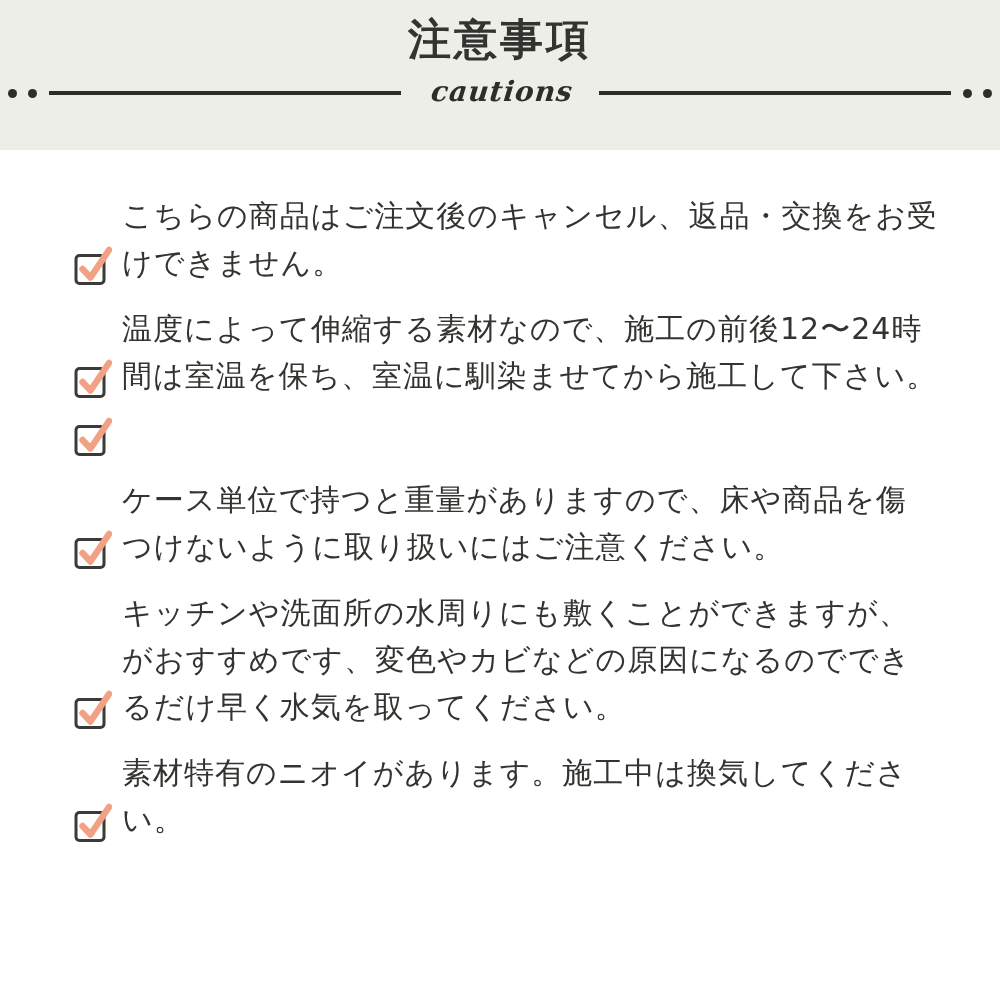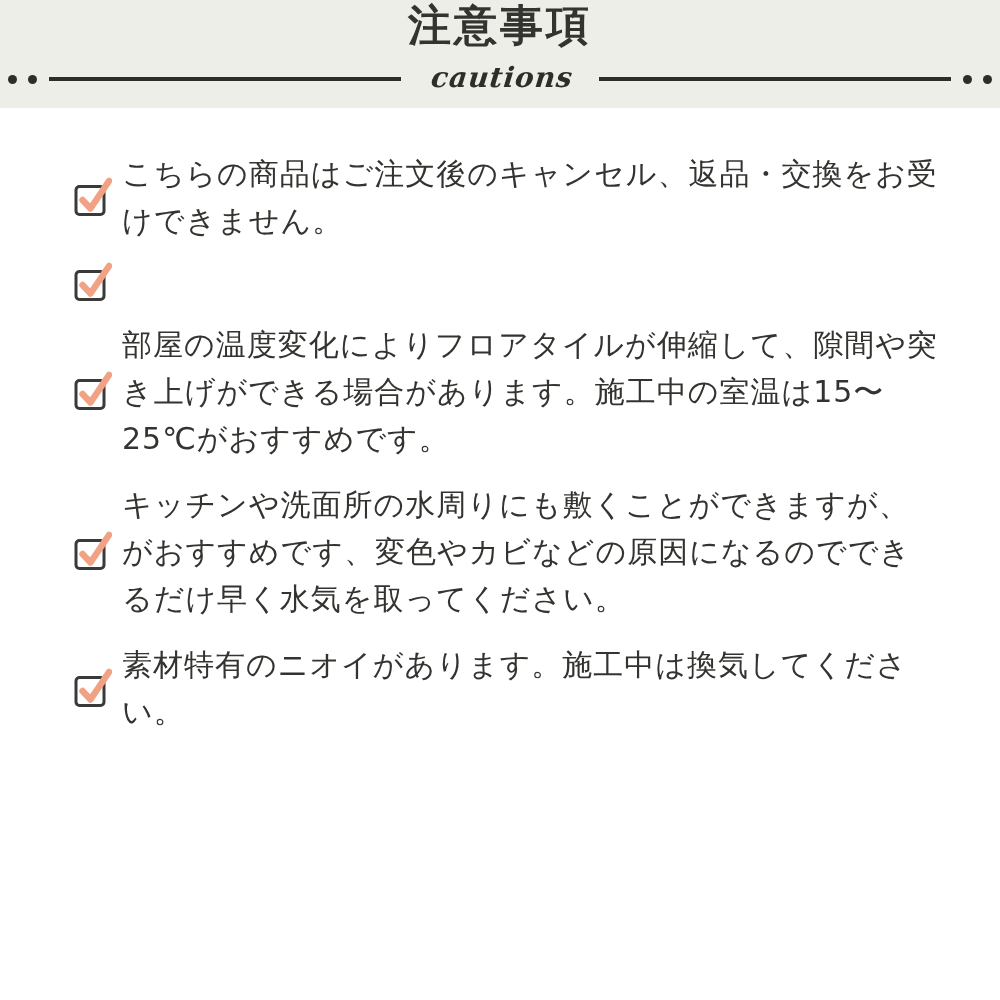--- a/index.html
+++ b/index.html
@@ -12,22 +12,23 @@
   }
   *{margin:0;padding:0;box-sizing:border-box;}
   html,body{width:1000px;height:1000px;overflow:hidden;}
   body{
     background:var(--body-bg);
     font-family:"DejaVu Sans","Liberation Sans",sans-serif;
     color:var(--text);
   }
   
   .header{
-    width:1000px;height:108px;
+    width:1000px;height:150px;
     background:var(--header-bg);
+    padding-top:14px;
   }
   .page-title{
     text-align:center;
     font-size:43px;
     font-weight:bold;
     letter-spacing:3px;
     line-height:50px;
     color:var(--text);
   }
   .divider{
@@ -59,21 +60,21 @@
     color:var(--divider);
     transform:skewX(-6deg);
     padding-bottom:4px;
   }
   
   .caution-list{
     padding:42px 0 0 74px;
   }
   .caution-item{
     display:flex;
-    align-items:center;
+    align-items:flex-end;
     margin-bottom:19px;
   }
   .checkbox-wrap{
     flex:0 0 auto;
     width:38px;height:42px;
     margin-right:10px;
     margin-top:-3px;
   }
   .caution-text{
     max-width:816px;
@@ -112,33 +113,42 @@
     <div class="caution-text">こちらの商品はご注文後のキャンセル、返品・交換をお受けできません。</div>
   </div>
 
   <div class="caution-item">
     <span class="checkbox-wrap">
       <svg width="38" height="42" viewBox="0 0 38 42">
         <rect x="2" y="11.5" width="28" height="28" rx="3.5" fill="#ffffff" stroke="#3a3a38" stroke-width="3"></rect>
         <path d="M8.5 25 L16.5 33.5 L35 6" fill="none" stroke="#f2a284" stroke-width="6.5" stroke-linecap="round" stroke-linejoin="round"></path>
       </svg>
     </span>
+    <div class="caution-text">温度によって伸縮する素材なので、施工の前後12〜24時間は室温を保ち、室温に馴染ませてから施工して下さい。</div>
   </div>
 
   <div class="caution-item">
     <span class="checkbox-wrap">
       <svg width="38" height="42" viewBox="0 0 38 42">
         <rect x="2" y="11.5" width="28" height="28" rx="3.5" fill="#ffffff" stroke="#3a3a38" stroke-width="3"></rect>
         <path d="M8.5 25 L16.5 33.5 L35 6" fill="none" stroke="#f2a284" stroke-width="6.5" stroke-linecap="round" stroke-linejoin="round"></path>
       </svg>
     </span>
-    <div class="caution-text">部屋の温度変化によりフロアタイルが伸縮して、隙間や突き上げができる場合があります。施工中の室温は15〜25℃がおすすめです。</div>
   </div>
 
 
+  <div class="caution-item">
+    <span class="checkbox-wrap">
+      <svg width="38" height="42" viewBox="0 0 38 42">
+        <rect x="2" y="11.5" width="28" height="28" rx="3.5" fill="#ffffff" stroke="#3a3a38" stroke-width="3"></rect>
+        <path d="M8.5 25 L16.5 33.5 L35 6" fill="none" stroke="#f2a284" stroke-width="6.5" stroke-linecap="round" stroke-linejoin="round"></path>
+      </svg>
+    </span>
+    <div class="caution-text">ケース単位で持つと重量がありますので、床や商品を傷つけないように取り扱いにはご注意ください。</div>
+  </div>
 
   <div class="caution-item">
     <span class="checkbox-wrap">
       <svg width="38" height="42" viewBox="0 0 38 42">
         <rect x="2" y="11.5" width="28" height="28" rx="3.5" fill="#ffffff" stroke="#3a3a38" stroke-width="3"></rect>
         <path d="M8.5 25 L16.5 33.5 L35 6" fill="none" stroke="#f2a284" stroke-width="6.5" stroke-linecap="round" stroke-linejoin="round"></path>
       </svg>
     </span>
     <div class="caution-text">キッチンや洗面所の水周りにも敷くことができますが、がおすすめです、変色やカビなどの原因になるのでできるだけ早く水気を取ってください。</div>
   </div>

